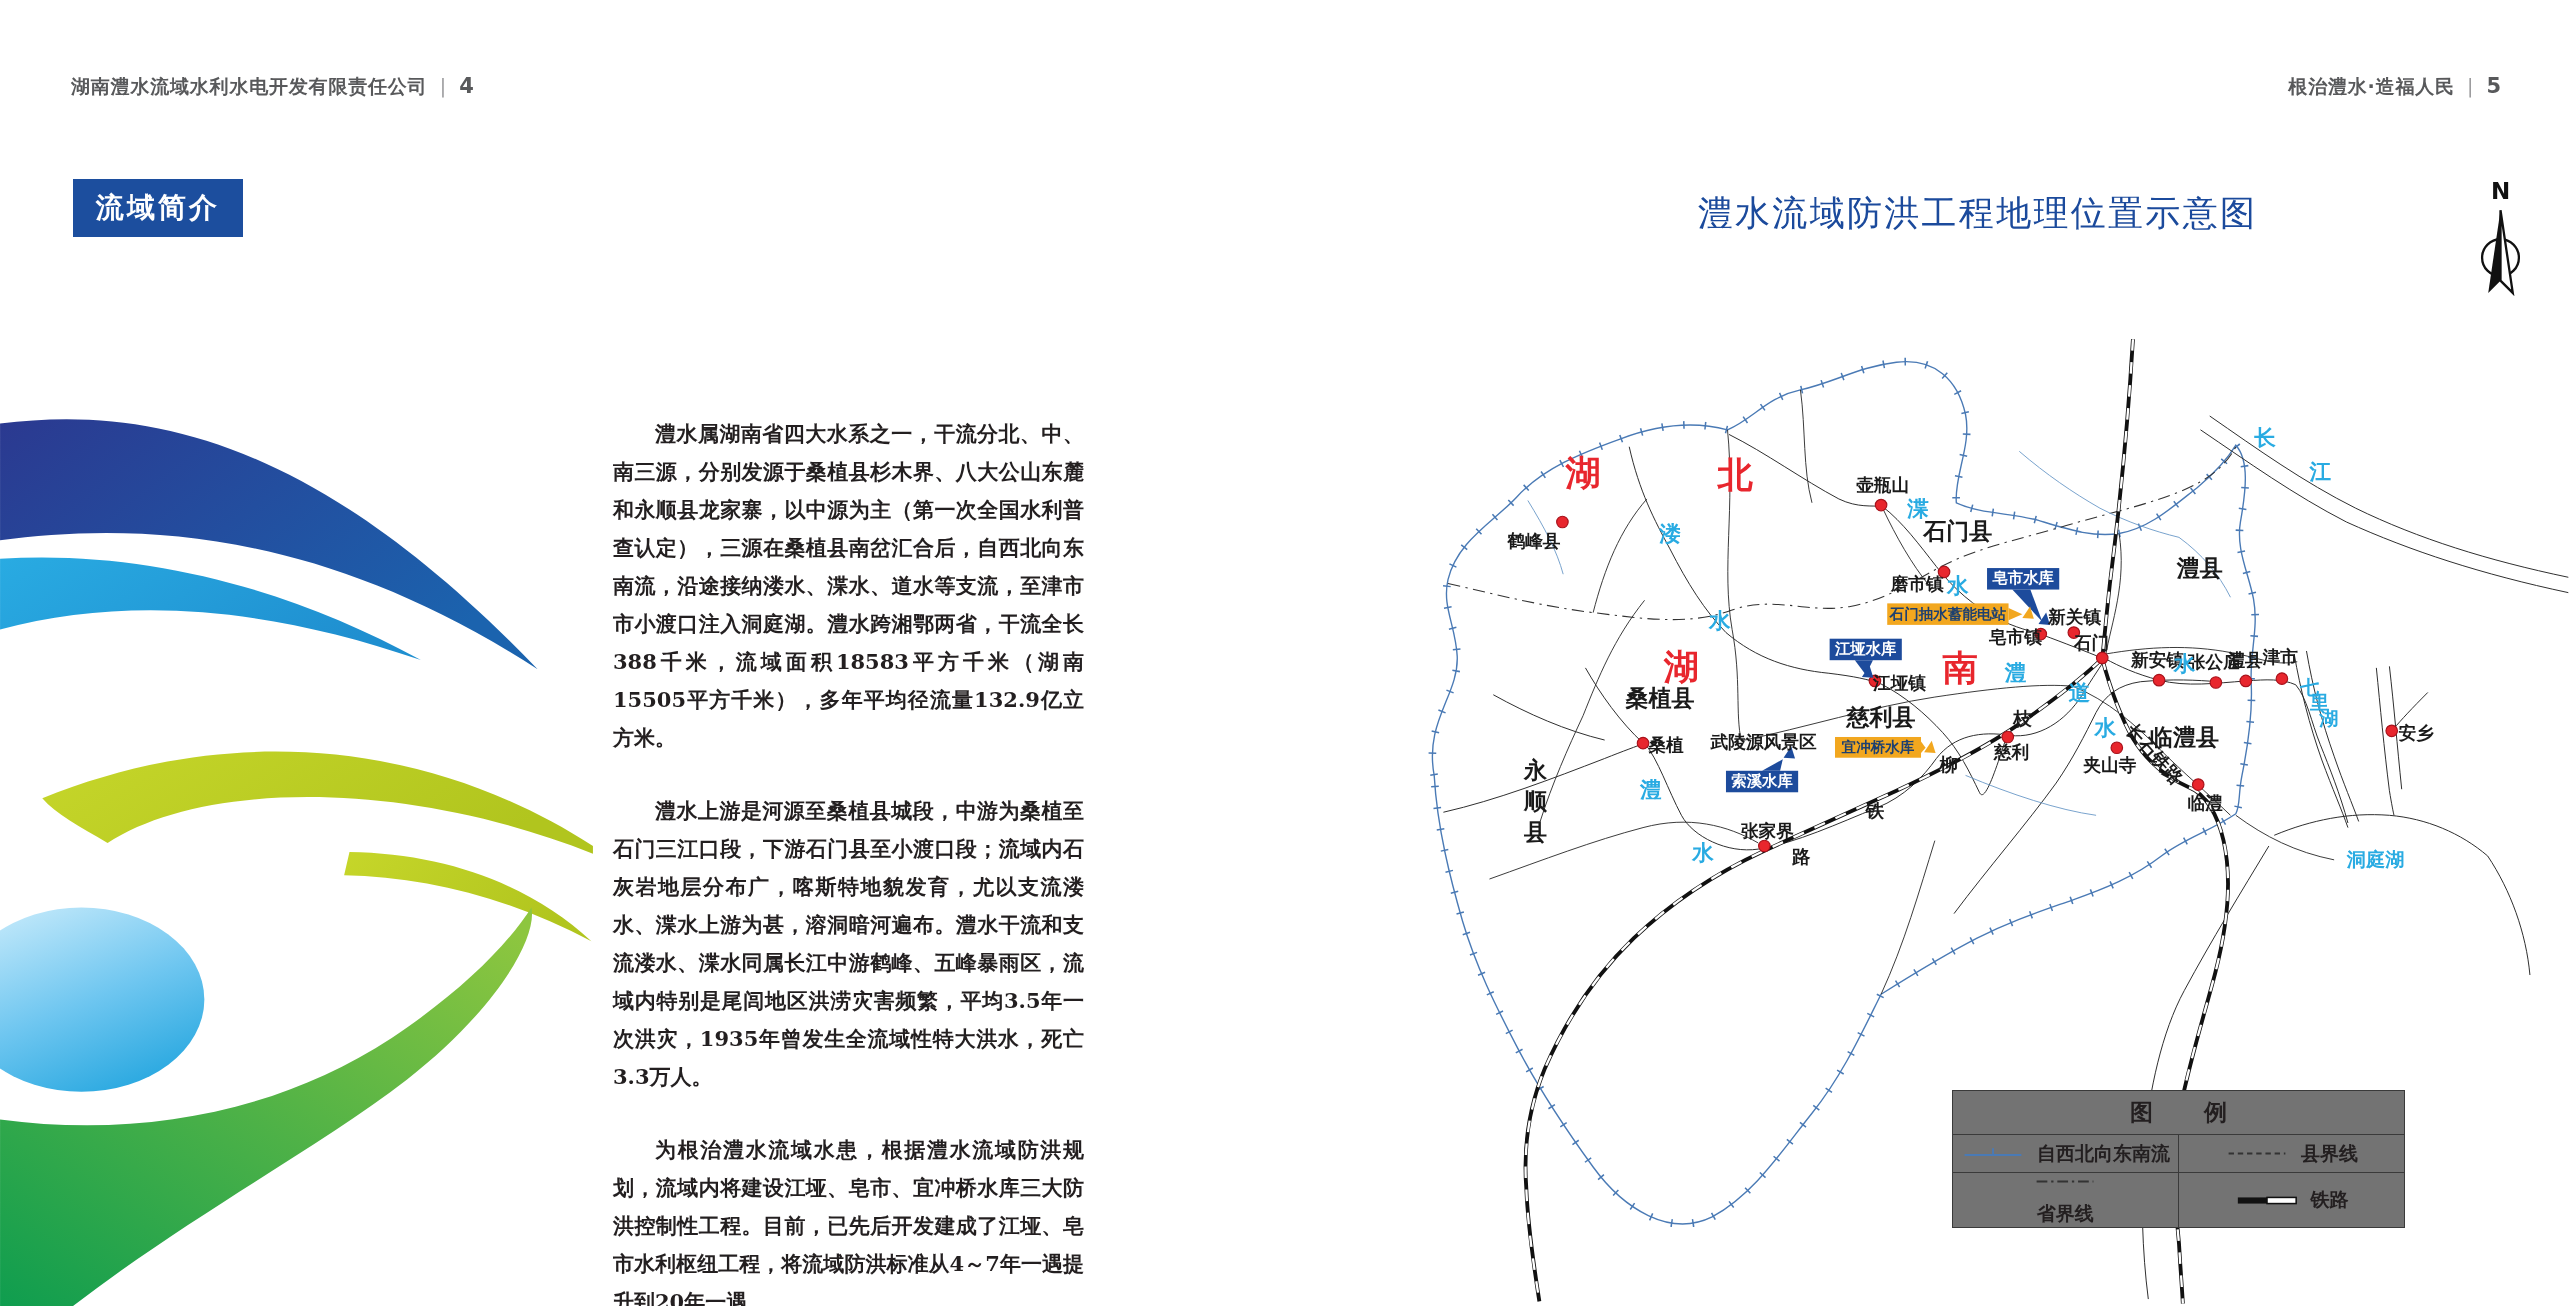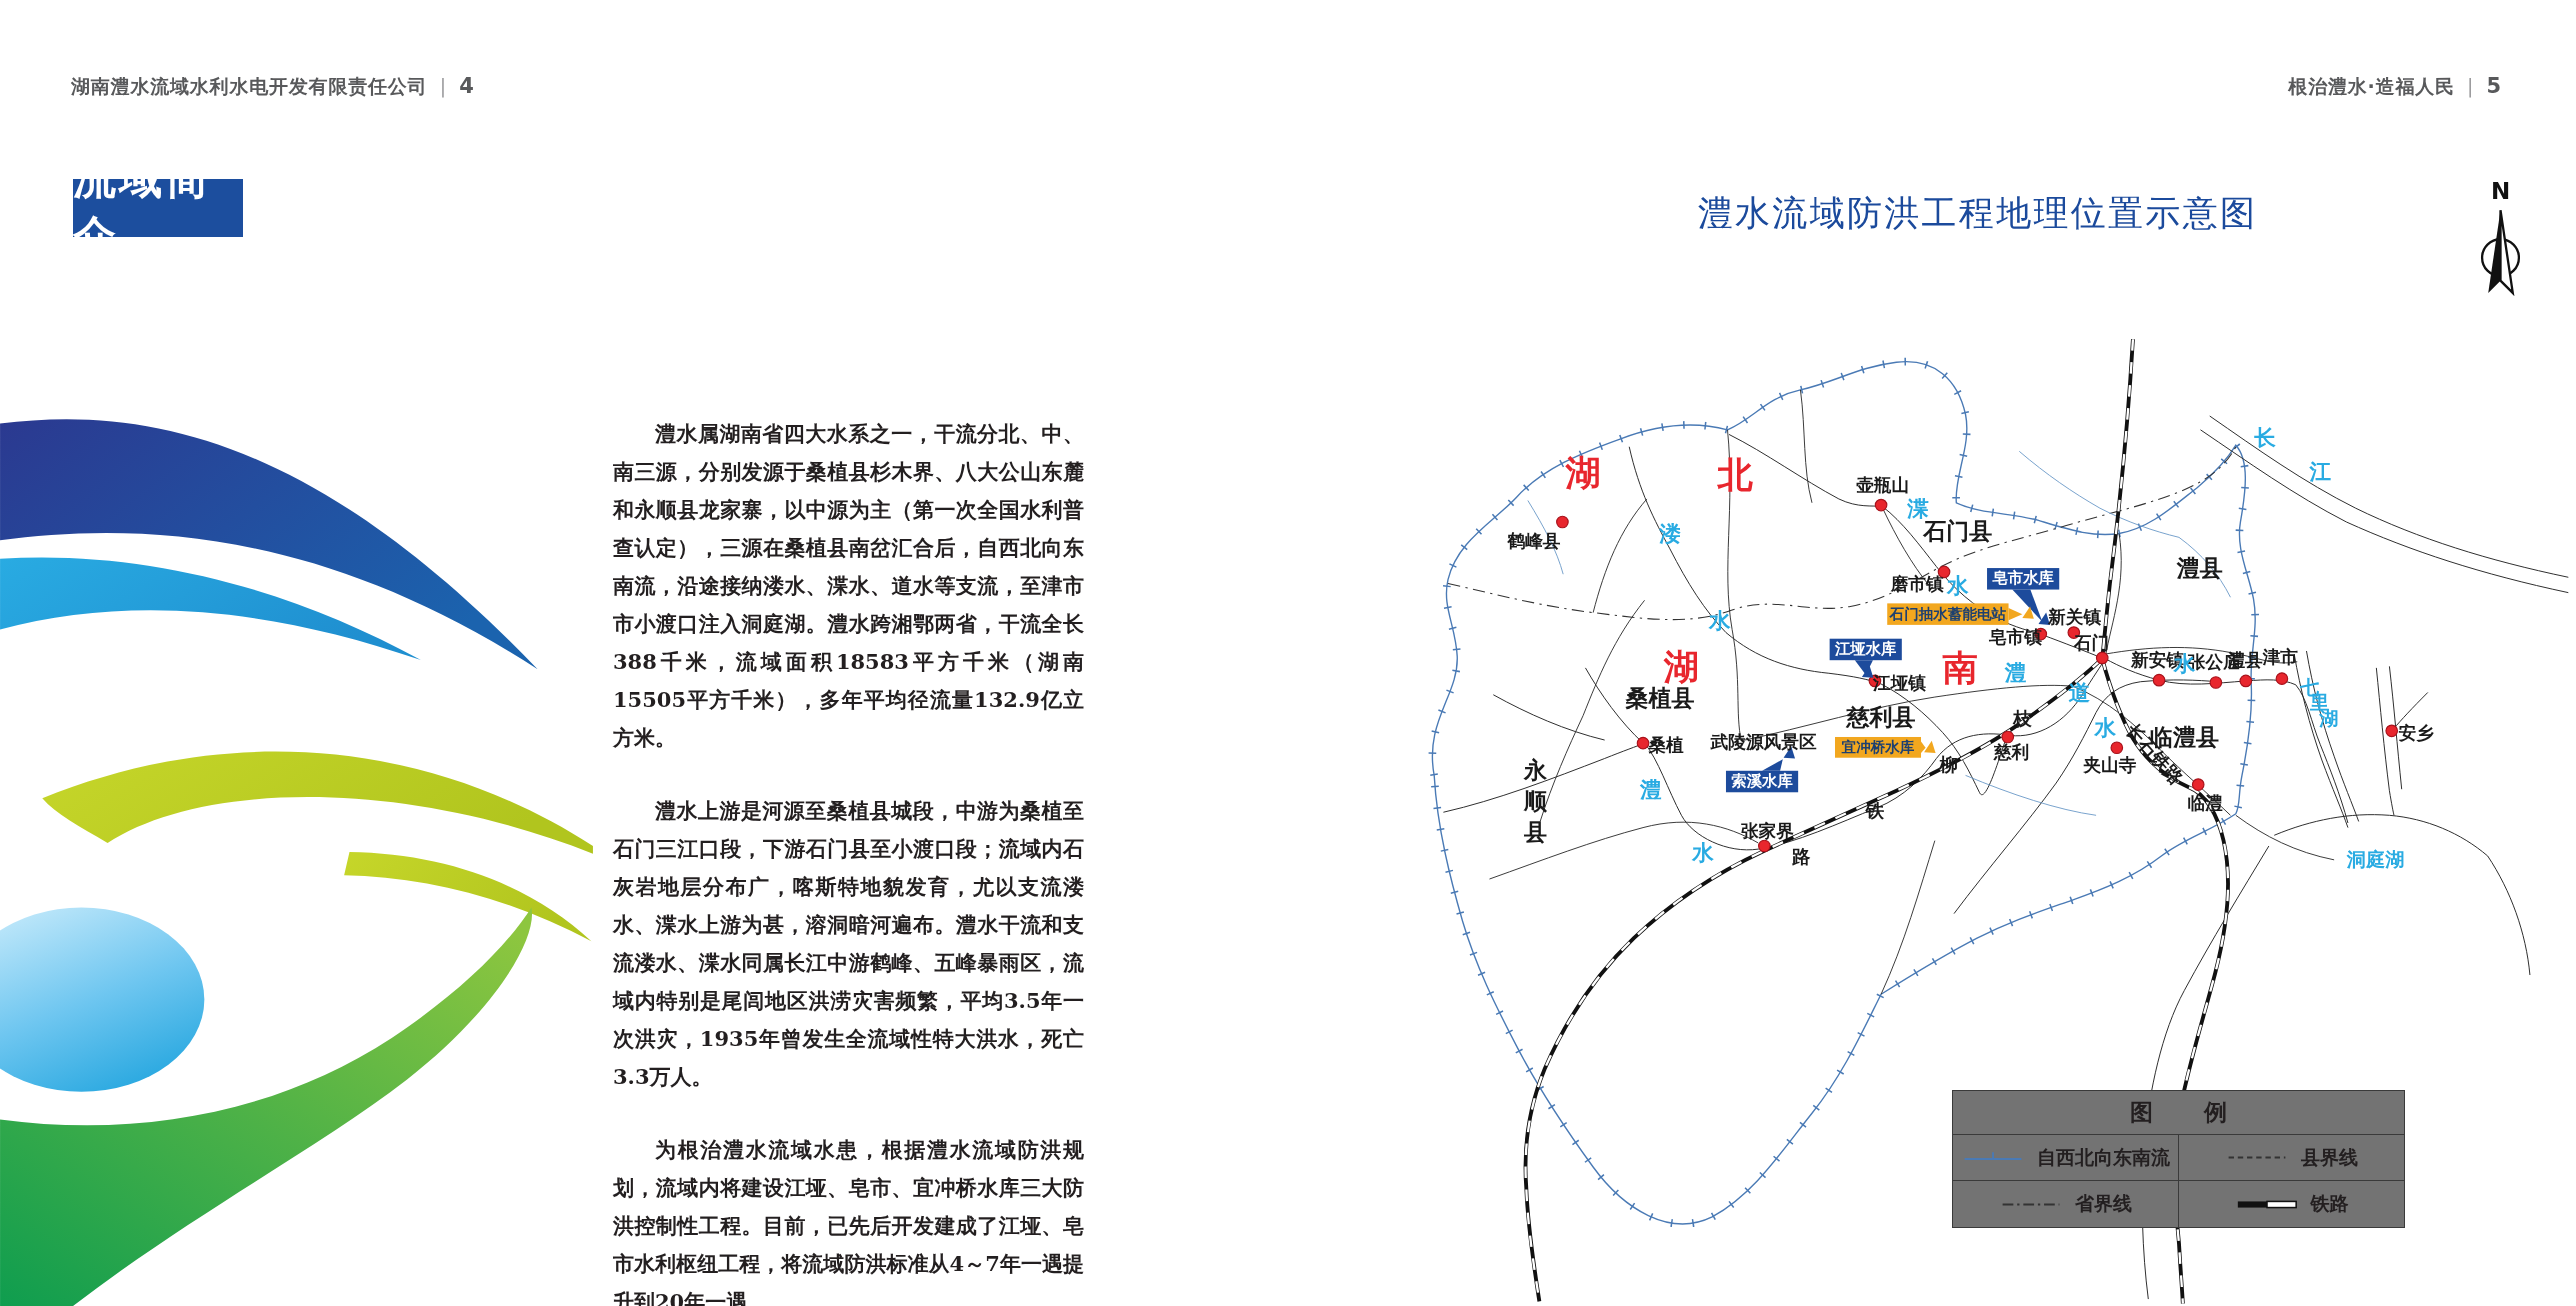--- a/index.html
+++ b/index.html
@@ -6,42 +6,42 @@
   .sheet{position:relative;width:2576px;height:1306px;background:#ffffff;overflow:hidden;
          font-family:"DejaVu Sans","Liberation Sans",sans-serif;}
   
   .hdr{position:absolute;top:74px;font-size:19px;font-weight:bold;color:#58595b;letter-spacing:0.8px;white-space:nowrap;}
   .hdr-left{left:71px;}
   .hdr-right{right:74px;text-align:right;}
   .hdr .sep{margin:0 12.3px;color:#9b9b9d;font-weight:normal;}
   .hdr .pg{font-size:21px;}
   
   .badge{position:absolute;left:73px;top:179px;width:170px;height:58px;background:#1c4e9e;
-         color:#fff;font-size:43px;font-weight:bold;display:flex;align-items:center;justify-content:center;letter-spacing:3.1px;}
+         color:#fff;font-size:28px;font-weight:bold;display:flex;align-items:center;justify-content:center;letter-spacing:3.1px;}
   
   .bodycol{position:absolute;left:613px;top:415px;width:471px;color:#231f20;
            font-family:"DejaVu Serif","Liberation Serif",serif;font-size:21px;line-height:38px;
            font-weight:600;text-align:justify;}
   .bodycol p{margin:0 0 35px 0;text-indent:2em;}
   
   .map-title{position:absolute;left:1674px;top:190px;width:607px;text-align:center;
              font-size:35px;font-weight:normal;color:#1b4a9c;letter-spacing:2.3px;}
   
   .compass{position:absolute;left:2466px;top:178px;width:69px;text-align:center;color:#111;}
   .compass .n{font-size:23px;font-weight:bold;}
   
   .legend{position:absolute;left:1952px;top:1090px;width:453px;height:138px;border:1.5px solid #3a3a3a;
           box-sizing:border-box;background:#737373;color:#231f20;}
   .legend .lg-title{height:43px;border-bottom:1.5px solid #3a3a3a;display:flex;align-items:center;justify-content:center;
           font-size:23px;font-weight:bold;letter-spacing:21.5px;text-indent:21.5px;}
   .legend .lg-grid{display:grid;grid-template-columns:1fr 1fr;grid-template-rows:1fr 1fr;height:92px;}
   .legend .lg-cell{display:flex;align-items:center;justify-content:center;gap:10.7px;box-sizing:border-box;}
   .legend .lg-cell:nth-child(1){border-right:1.5px solid #3a3a3a;border-bottom:1.5px solid #3a3a3a;}
   .legend .lg-cell:nth-child(2){border-bottom:1.5px solid #3a3a3a;}
-  .legend .lg-cell:nth-child(3){border-right:1.5px solid #3a3a3a;}
+  .legend .lg-cell:nth-child(3){border-right:1.5px solid #3a3a3a;flex-direction:column;}
   .legend .lg-label{font-size:19px;font-weight:bold;}
   
   text{font-family:"DejaVu Sans","Liberation Sans",sans-serif;}
   .t-prov{fill:#e8262d;font-size:46px;font-weight:bold;}
   .t-county{fill:#1a1a1a;font-size:30px;font-weight:bold;}
   .t-city{fill:#1a1a1a;font-size:23px;font-weight:bold;}
   .t-river{fill:#29abe2;font-size:28px;font-weight:bold;}
   .t-lake{fill:#29abe2;font-size:25px;font-weight:bold;}
   .t-rail{fill:#1a1a1a;font-size:24px;font-weight:bold;}
   .t-resv-blue{fill:#ffffff;font-size:20px;font-weight:bold;}

